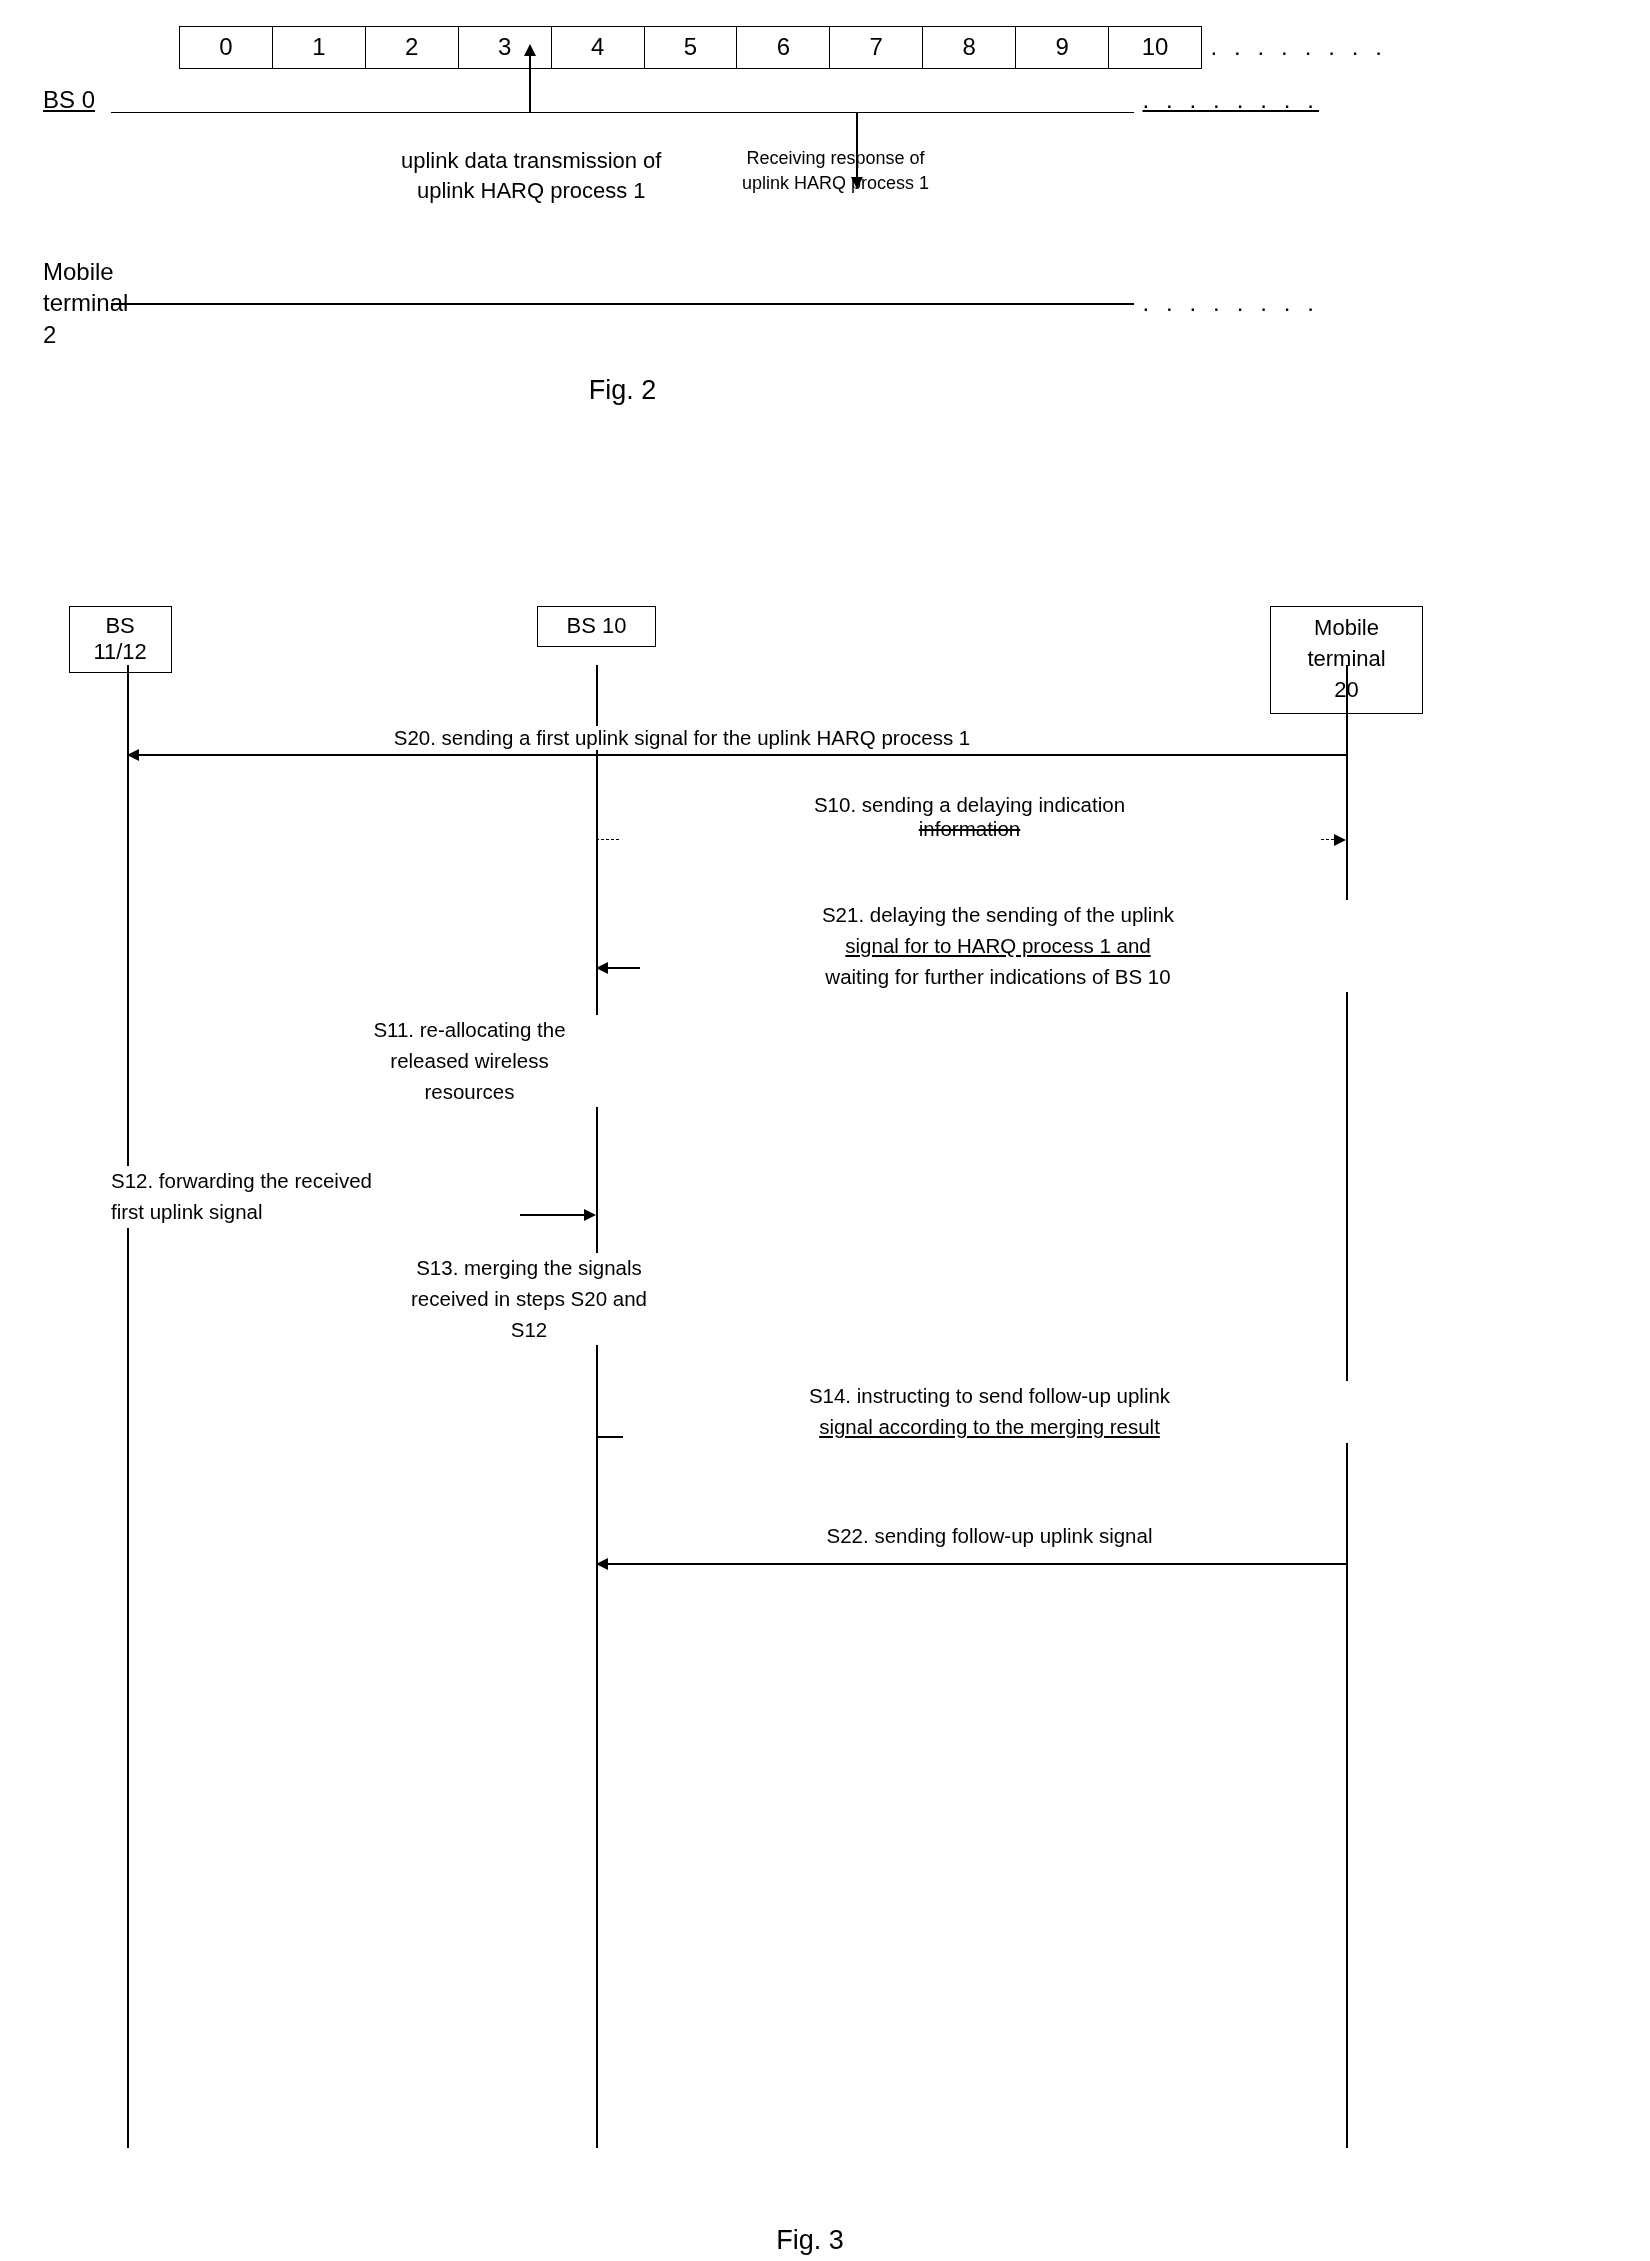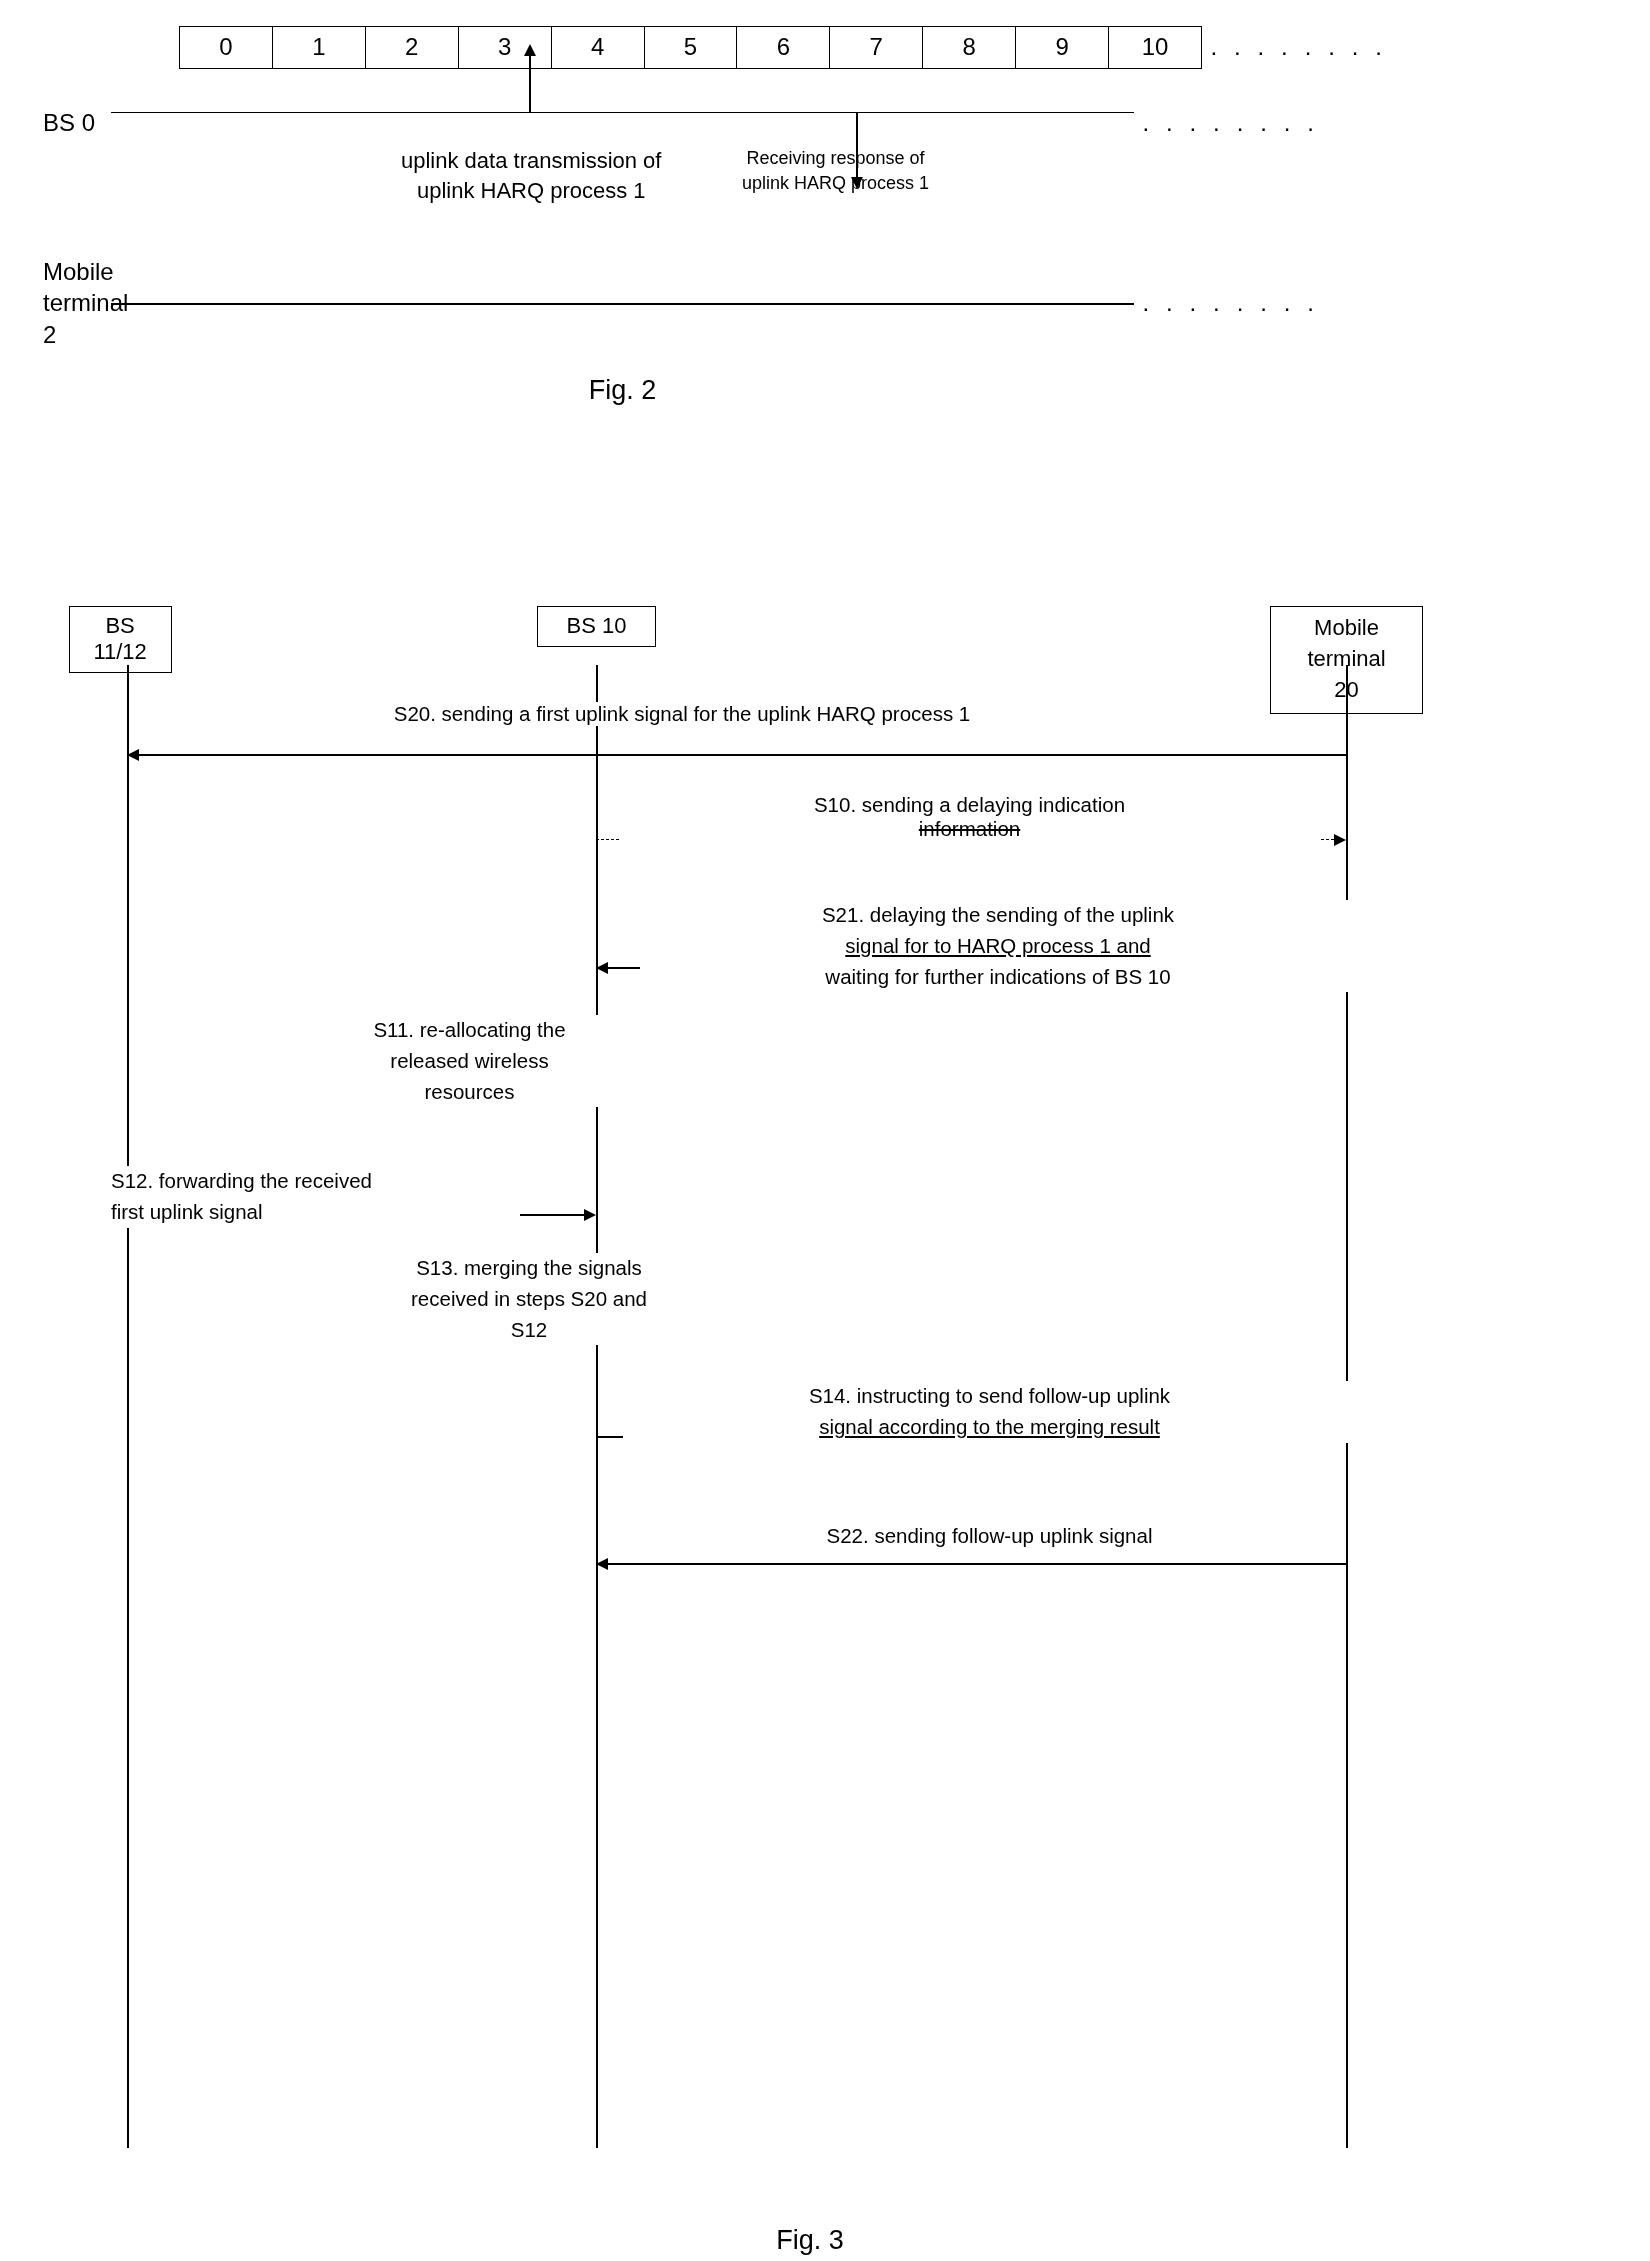--- a/index.html
+++ b/index.html
@@ -48,22 +48,23 @@
 
     .timeline-grid-wrapper {
       display: flex;
       align-items: center;
     }
 
     
     .bs0-row {
       position: relative;
       display: flex;
-      align-items: flex-end;
+      align-items: flex-start;
       margin-top: 17px;
+      text-decoration: underline;
     }
     .bs0-label {
       font-size: 24px;
       width: 68px;
       flex-shrink: 0;
     }
     .bs0-line-area {
       position: relative;
       width: 1023px;
       height: 51px;
@@ -293,21 +294,21 @@
     </div>
 
     <div class="lifeline" style="left:84px; top:85px; height:1483px;"></div>
     <div class="lifeline" style="left:553px; top:85px; height:1483px;"></div>
     <div class="lifeline" style="left:1303px; top:85px; height:1483px;"></div>
 
     <div style="position:absolute; top:169px; left:84px; width:1219px; display:flex; align-items:center;">
       <div class="seq-arrow-head-left"></div>
       <div class="seq-arrow-line" style="flex:1;"></div>
     </div>
-    <div class="arrow-label" style="top:122px; left:170px; width:938px; font-size:20.5px; text-align:center;">
+    <div class="arrow-label" style="top:146px; left:170px; width:938px; font-size:20.5px; text-align:center;">
       <span>S20. sending a first uplink signal for the uplink HARQ process 1</span>
     </div>
 
     <div style="position:absolute; top:254px; left:553px; width:750px; display:flex; align-items:center;">
       <div class="seq-arrow-line-dashed" style="flex:1;"></div>
       <div class="seq-arrow-head-right"></div>
     </div>
     <div class="arrow-label" style="top:213px; left:577px; width:699px; font-size:20.5px; text-align:center;">
       <span>S10. sending a delaying indication</span><br>
       <span style="text-decoration:line-through;">information</span>

